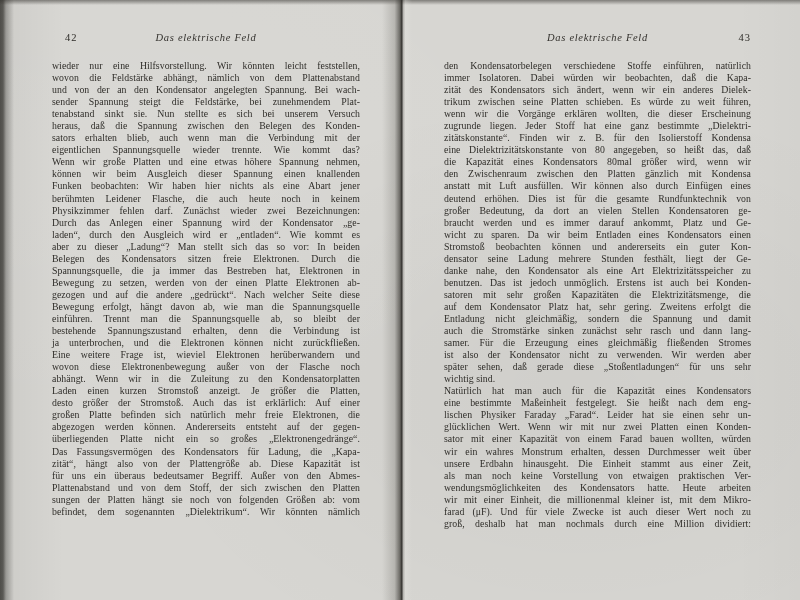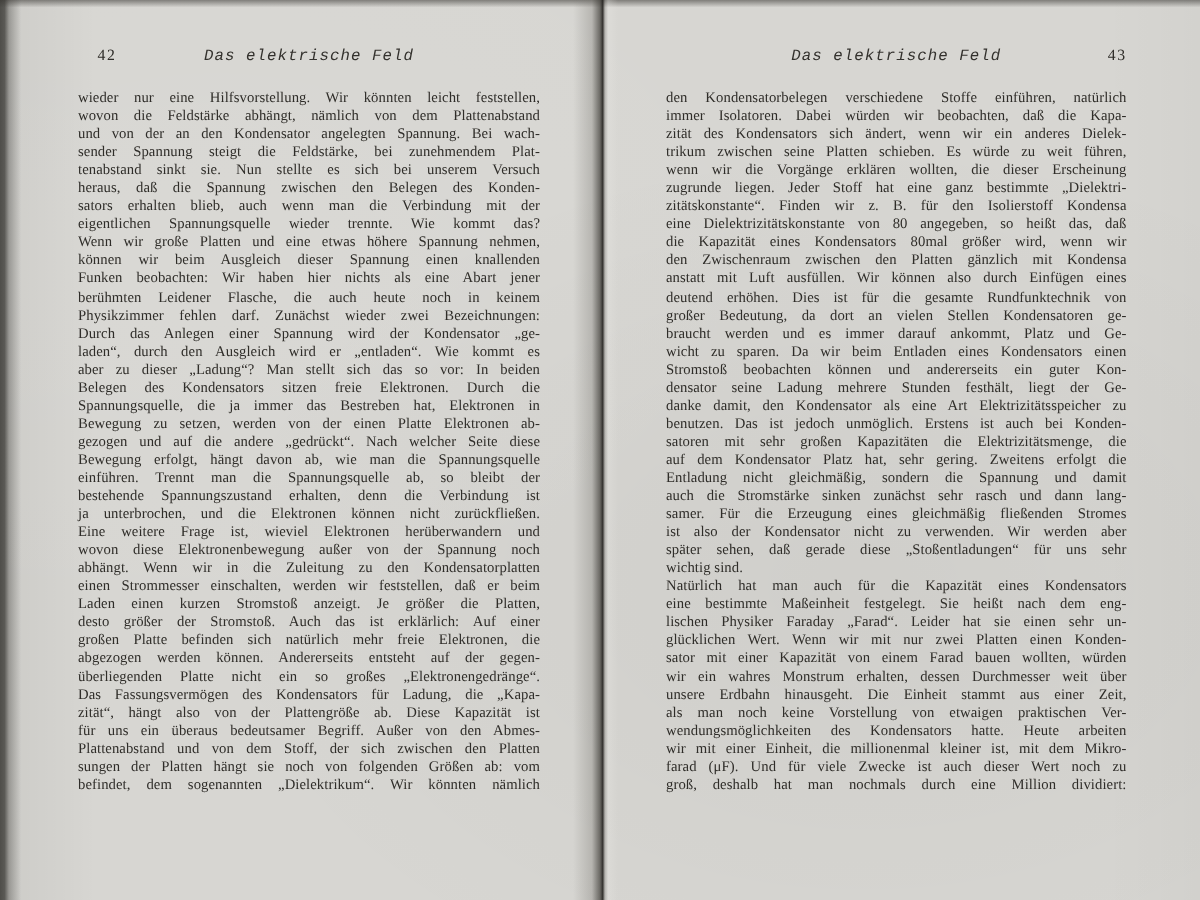--- a/index.html
+++ b/index.html
@@ -42,21 +42,20 @@
   .page { position: absolute; top: 32px; color: #2f2d29; }
   .page-left  { left: 52px;  width: 308px; }
   .page-right { left: 444px; width: 307px; }
   .pagehead {
     position: relative; height: 25px;
     font-size: 10.5px;
   }
   .running-header {
     text-align: center; font-style: italic; letter-spacing: 0.7px;
     color: #33312d;
-    font-family: Liberation Mono, monospace;
   }
   .page-number {
     position: absolute; top: 0; letter-spacing: 1px; color: #2e2c28;
   }
   .page-left  .page-number { left: 13px; }
   .page-right .page-number { right: 0; }
   .page-text { margin-top: 3px; }
   .line {
     height: 12.05px; line-height: 12.05px;
     font-size: 9.8px;
@@ -99,23 +98,22 @@
         <div class="line">aber zu dieser „Ladung“? Man stellt sich das so vor: In beiden</div>
         <div class="line">Belegen des Kondensators sitzen freie Elektronen. Durch die</div>
         <div class="line">Spannungsquelle, die ja immer das Bestreben hat, Elektronen in</div>
         <div class="line">Bewegung zu setzen, werden von der einen Platte Elektronen ab-</div>
         <div class="line">gezogen und auf die andere „gedrückt“. Nach welcher Seite diese</div>
         <div class="line">Bewegung erfolgt, hängt davon ab, wie man die Spannungsquelle</div>
         <div class="line">einführen. Trennt man die Spannungsquelle ab, so bleibt der</div>
         <div class="line">bestehende Spannungszustand erhalten, denn die Verbindung ist</div>
         <div class="line">ja unterbrochen, und die Elektronen können nicht zurückfließen.</div>
         <div class="line">Eine weitere Frage ist, wieviel Elektronen herüberwandern und</div>
-        <div class="line">wovon diese Elektronenbewegung außer von der Spannung noch</div>
+        <div class="line">wovon diese Elektronenbewegung außer von der Flasche noch</div>
         <div class="line">abhängt. Wenn wir in die Zuleitung zu den Kondensatorplatten</div>
-        <div class="line">einen Strommesser einschalten, werden wir feststellen, daß er beim</div>
         <div class="line">Laden einen kurzen Stromstoß anzeigt. Je größer die Platten,</div>
         <div class="line">desto größer der Stromstoß. Auch das ist erklärlich: Auf einer</div>
         <div class="line">großen Platte befinden sich natürlich mehr freie Elektronen, die</div>
         <div class="line">abgezogen werden können. Andererseits entsteht auf der gegen-</div>
         <div class="line">überliegenden Platte nicht ein so großes „Elektronengedränge“.</div>
         <div class="line">Das Fassungsvermögen des Kondensators für Ladung, die „Kapa-</div>
         <div class="line">zität“, hängt also von der Plattengröße ab. Diese Kapazität ist</div>
         <div class="line">für uns ein überaus bedeutsamer Begriff. Außer von den Abmes-</div>
         <div class="line">Plattenabstand und von dem Stoff, der sich zwischen den Platten</div>
         <div class="line">sungen der Platten hängt sie noch von folgenden Größen ab: vom</div>
@@ -139,21 +137,21 @@
         <div class="line">eine Dielektrizitätskonstante von 80 angegeben, so heißt das, daß</div>
         <div class="line">die Kapazität eines Kondensators 80mal größer wird, wenn wir</div>
         <div class="line">den Zwischenraum zwischen den Platten gänzlich mit Kondensa</div>
         <div class="line">anstatt mit Luft ausfüllen. Wir können also durch Einfügen eines</div>
         <div class="line">deutend erhöhen. Dies ist für die gesamte Rundfunktechnik von</div>
         <div class="line">großer Bedeutung, da dort an vielen Stellen Kondensatoren ge-</div>
         <div class="line">braucht werden und es immer darauf ankommt, Platz und Ge-</div>
         <div class="line">wicht zu sparen. Da wir beim Entladen eines Kondensators einen</div>
         <div class="line">Stromstoß beobachten können und andererseits ein guter Kon-</div>
         <div class="line">densator seine Ladung mehrere Stunden festhält, liegt der Ge-</div>
-        <div class="line">danke damit, den Kondensator als eine Art Elektrizitätsspeicher zu</div>
+        <div class="line">danke nahe, den Kondensator als eine Art Elektrizitätsspeicher zu</div>
         <div class="line">benutzen. Das ist jedoch unmöglich. Erstens ist auch bei Konden-</div>
         <div class="line">satoren mit sehr großen Kapazitäten die Elektrizitätsmenge, die</div>
         <div class="line">auf dem Kondensator Platz hat, sehr gering. Zweitens erfolgt die</div>
         <div class="line">Entladung nicht gleichmäßig, sondern die Spannung und damit</div>
         <div class="line">auch die Stromstärke sinken zunächst sehr rasch und dann lang-</div>
         <div class="line">samer. Für die Erzeugung eines gleichmäßig fließenden Stromes</div>
         <div class="line">ist also der Kondensator nicht zu verwenden. Wir werden aber</div>
         <div class="line">später sehen, daß gerade diese „Stoßentladungen“ für uns sehr</div>
         <div class="line plain">wichtig sind.</div>
         <div class="line">Natürlich hat man auch für die Kapazität eines Kondensators</div>

